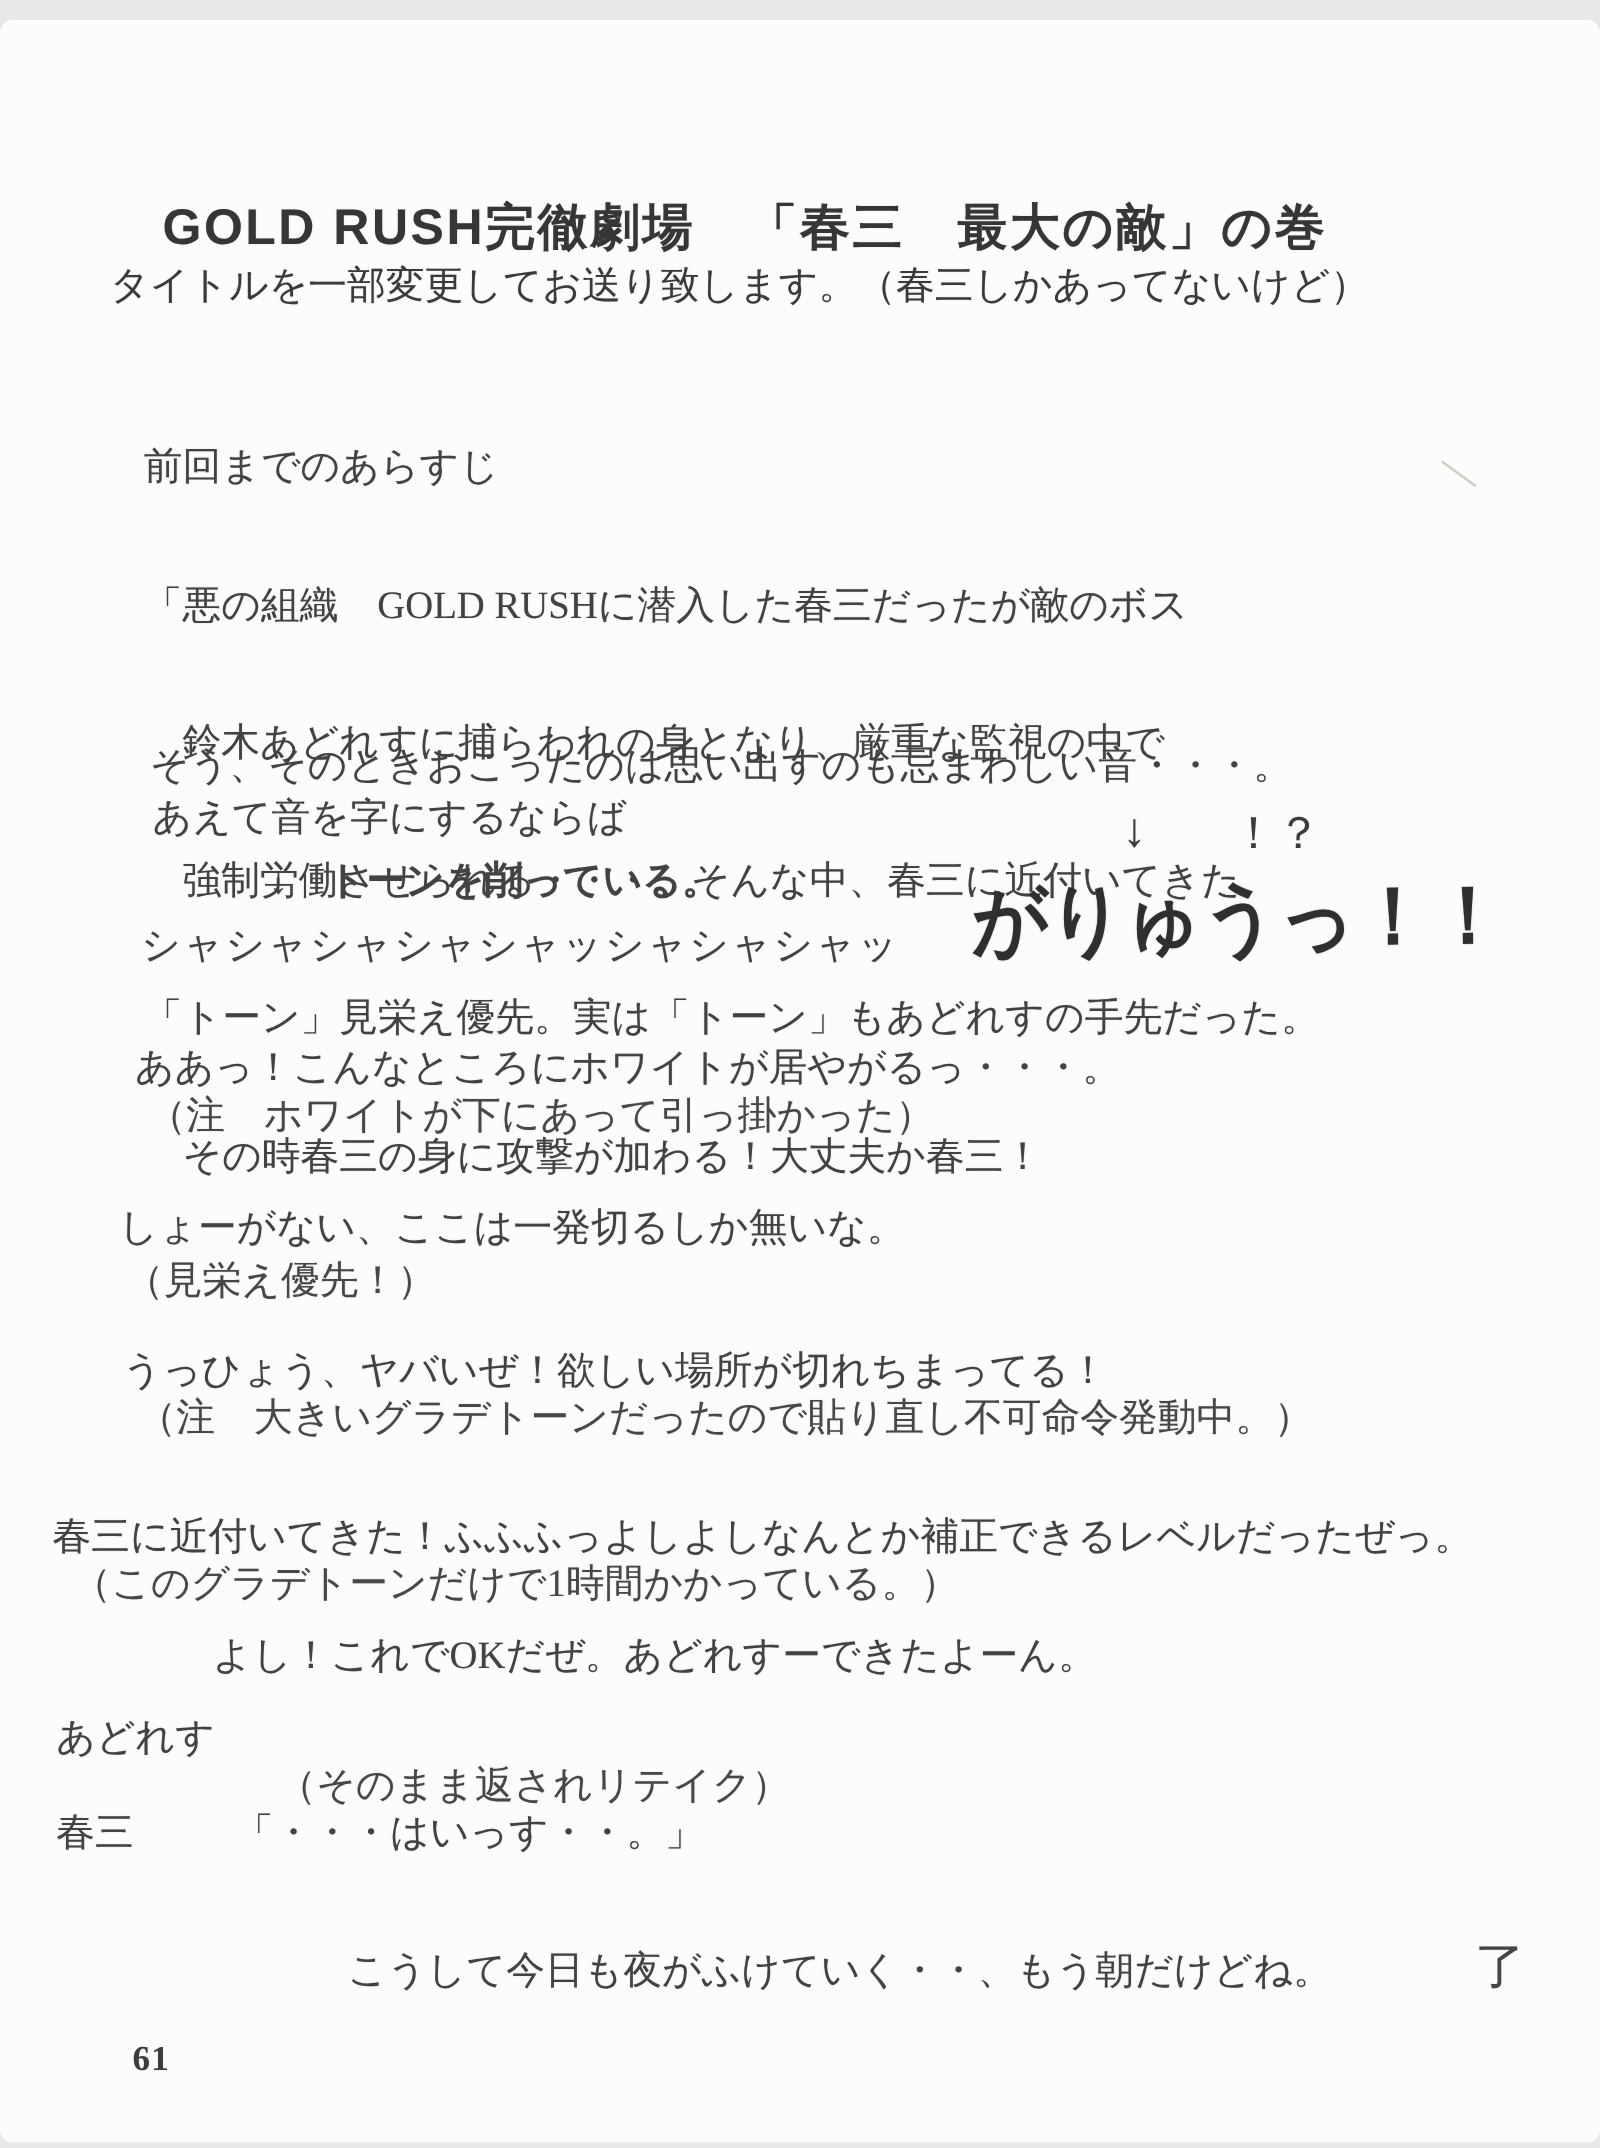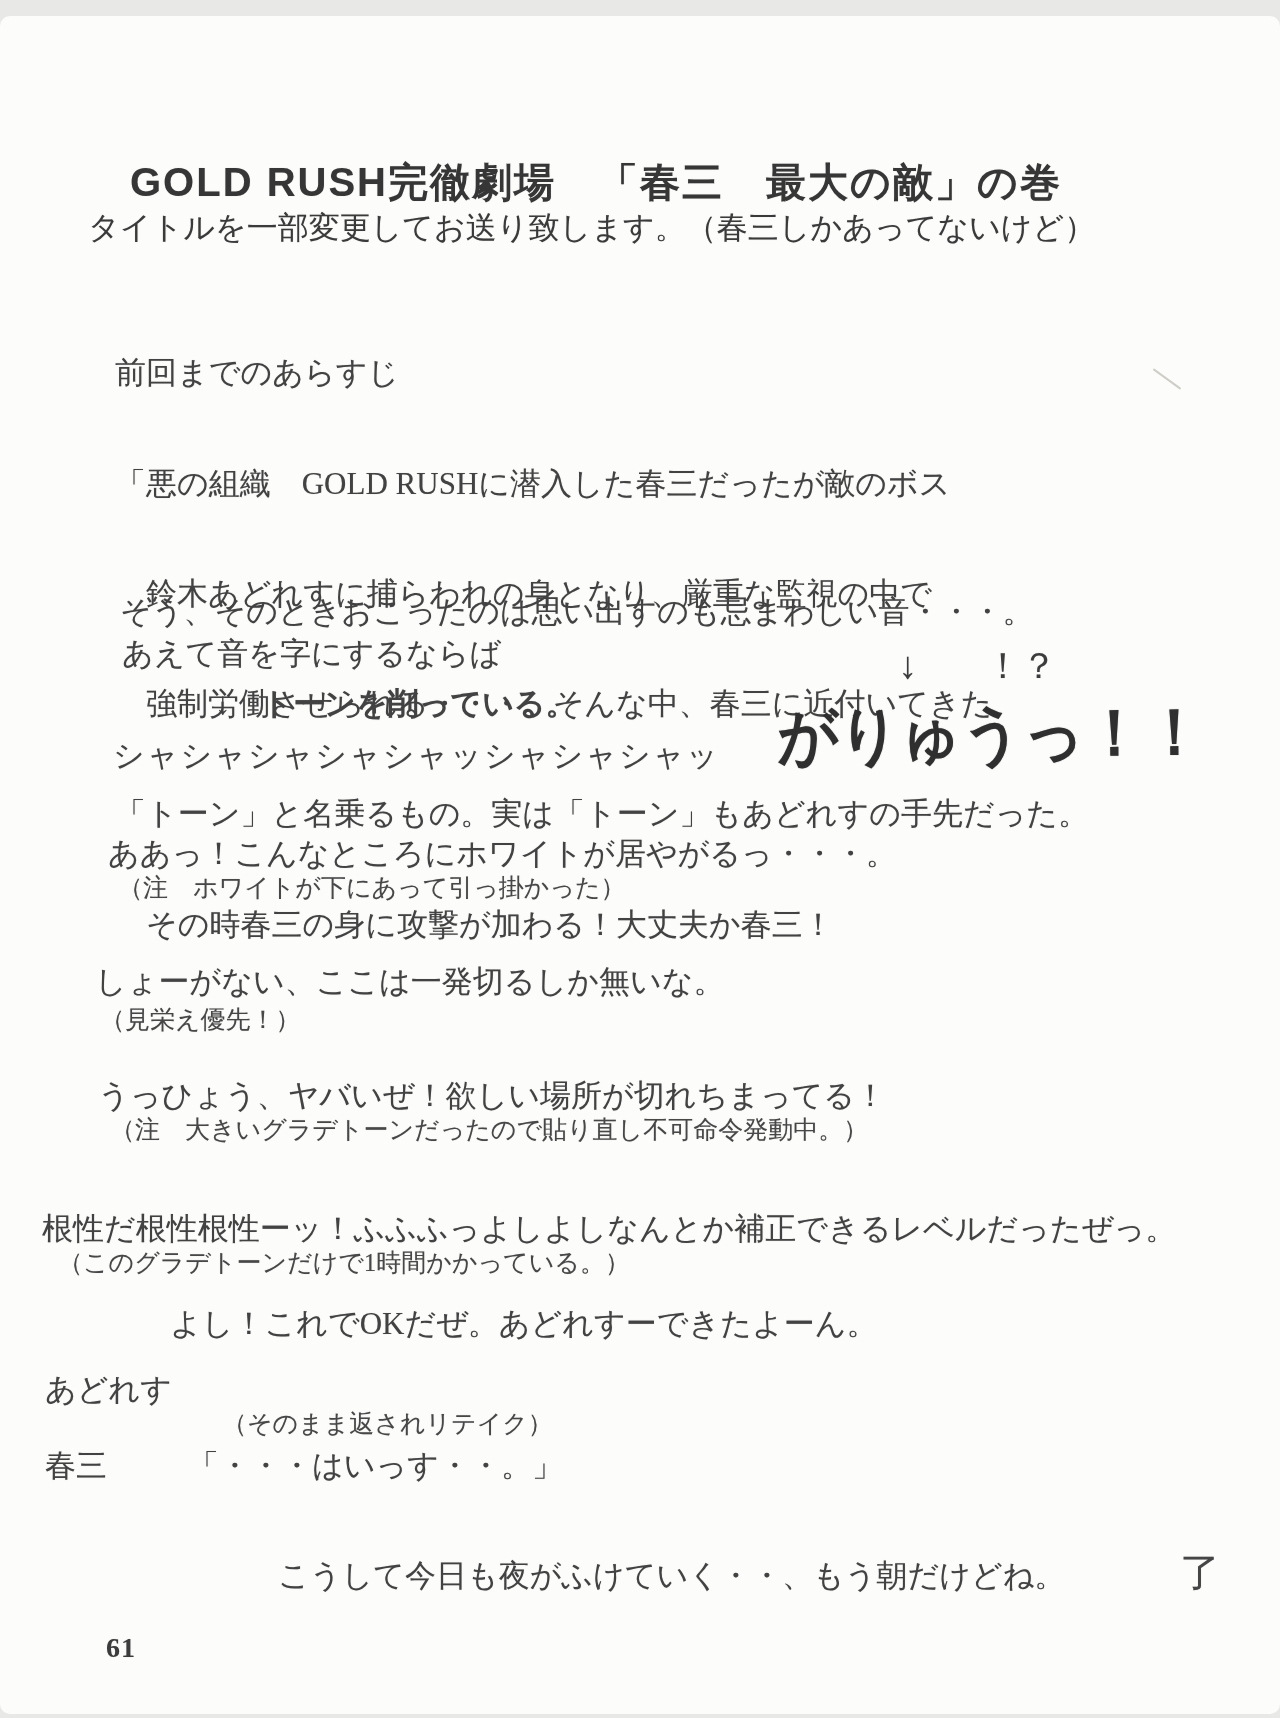--- a/index.html
+++ b/index.html
@@ -16,21 +16,21 @@
   }
   .t {
     position: absolute;
     white-space: pre;
     line-height: 1.15;
     text-shadow: 0 0 1px rgba(70,70,70,0.28);
   }
   .serif { font-family: "Liberation Serif", "DejaVu Serif", serif; }
   .gothic { font-family: "Liberation Sans", "DejaVu Sans", sans-serif; }
   .body-text { font-size: 31px; color: #424242; }
-  .note-text { font-size: 25px; color: #474747; }
+  .note-text { font-size: 31px; color: #474747; }
   .page-title {
     font-size: 40px;
     font-weight: 700;
     letter-spacing: 2px;
     color: #363636;
   }
   .page-subtitle {
     font-size: 31px;
     font-weight: 400;
     color: #3a3a3a;
@@ -63,21 +63,21 @@
 
   <div class="t gothic page-title" style="left:130px; top:143px;">GOLD RUSH完徹劇場　「春三　最大の敵」の巻</div>
 
   <div class="t serif page-subtitle" style="left:88px; top:194px;">タイトルを一部変更してお送り致します。（春三しかあってないけど）</div>
 
   <div class="t serif body-text synopsis-block" style="left:115px; top:268px;">
     <div>前回までのあらすじ</div>
     <div>「悪の組織　GOLD RUSHに潜入した春三だったが敵のボス</div>
     <div>　鈴木あどれすに捕らわれの身となり、厳重な監視の中で</div>
     <div>　強制労働させられる・・・。そんな中、春三に近付いてきた</div>
-    <div>「トーン」と名乗るもの。実は「トーン」もあどれすの手先だった。</div>
+    <div>「トーン」見栄え優先。実は「トーン」もあどれすの手先だった。</div>
     <div>　その時春三の身に攻撃が加わる！大丈夫か春三！</div>
   </div>
 
   <div class="t serif body-text" style="left:120px; top:578px;">そう、そのときおこったのは思い出すのも忌まわしい音・・・。</div>
   <div class="t serif body-text" style="left:122px; top:620px;text-align:center;">あえて音を字にするならば</div>
 
   <div class="t serif interjection" style="left:898px; top:628px;">↓</div>
   <div class="t serif interjection" style="left:985px; top:630px; font-size:36px;">！？</div>
 
   <div class="t serif body-text" style="left:215px; top:670px;font-weight:bold;">↓　トーンを削っている。</div>
@@ -88,21 +88,21 @@
 
   <div class="t serif body-text" style="left:108px; top:820px;">ああっ！こんなところにホワイトが居やがるっ・・・。</div>
   <div class="t serif note-text" style="left:118px; top:858px;">（注　ホワイトが下にあって引っ掛かった）</div>
 
   <div class="t serif body-text" style="left:95px; top:948px;">しょーがない、ここは一発切るしか無いな。</div>
   <div class="t serif note-text" style="left:100px; top:990px;">（見栄え優先！）</div>
 
   <div class="t serif body-text" style="left:98px; top:1062px;">うっひょう、ヤバいぜ！欲しい場所が切れちまってる！</div>
   <div class="t serif note-text" style="left:110px; top:1100px;">（注　大きいグラデトーンだったので貼り直し不可命令発動中。）</div>
 
-  <div class="t serif body-text" style="left:42px; top:1195px;">根性だ根性根性ーッ！ふふふっよしよしなんとか補正できるレベルだったぜっ。</div>
+  <div class="t serif body-text" style="left:42px; top:1195px;">春三に近付いてきた！ふふふっよしよしなんとか補正できるレベルだったぜっ。</div>
   <div class="t serif note-text" style="left:58px; top:1233px;">（このグラデトーンだけで1時間かかっている。）</div>
 
   <div class="t serif body-text" style="left:170px; top:1290px;">よし！これでOKだぜ。あどれすーできたよーん。</div>
 
   <div class="t serif body-text" style="left:45px; top:1356px;">あどれす</div>
   <div class="t serif note-text" style="left:222px; top:1394px;">（そのまま返されリテイク）</div>
 
   <div class="t serif body-text" style="left:45px; top:1432px;">春三</div>
   <div class="t serif body-text" style="left:188px; top:1432px;">「・・・はいっす・・。」</div>
 

